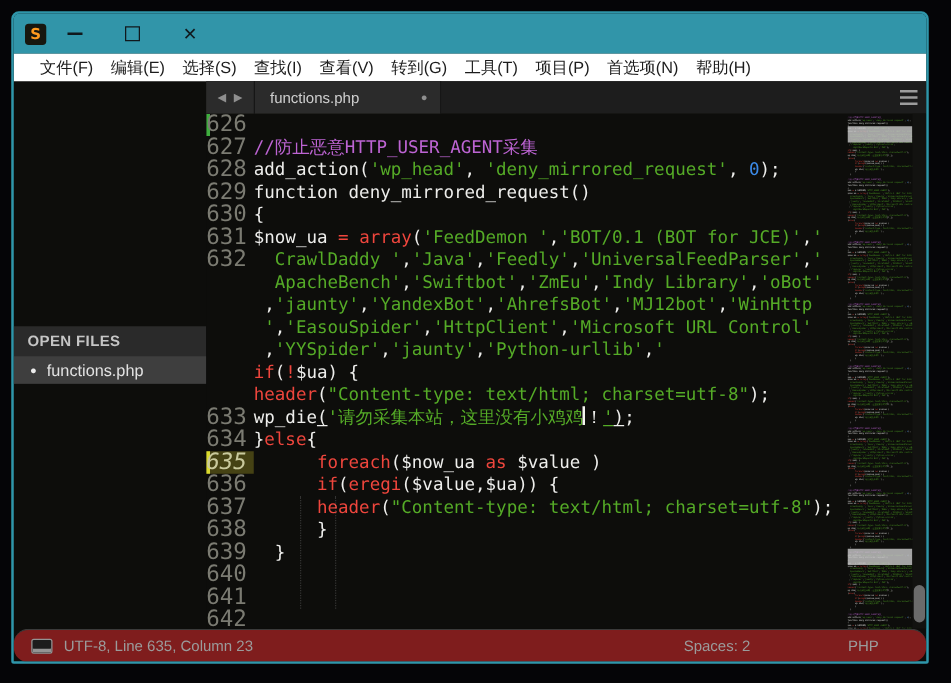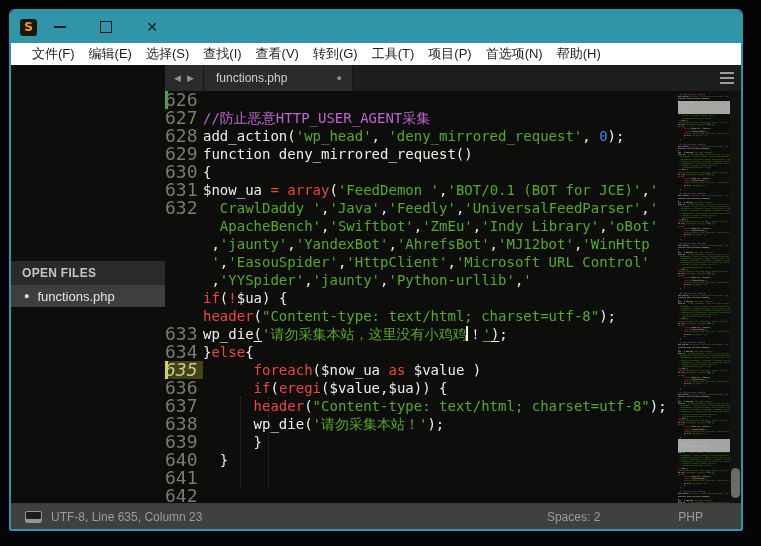--- a/index.html
+++ b/index.html
@@ -54,21 +54,21 @@
   .cl .ul{text-decoration:underline;text-underline-offset:2px;}
   .cursor{display:inline-block;width:2px;height:15px;background:#f5f5f0;vertical-align:-2px;}
   .guide{position:absolute;width:0;border-left:1px dotted rgba(255,255,255,.16);}
   
   #minimap{width:52px;flex-shrink:0;position:relative;overflow:hidden;}
   #mm-inner{transform:scale(0.12);transform-origin:0 0;width:475px;opacity:.85;}
   .vp{position:absolute;left:0;width:52px;height:13px;background:rgba(198,198,198,.82);}
   #scrollstrip{width:11px;flex-shrink:0;position:relative;background:#121210;}
   #scroll-puck{position:absolute;left:1px;top:377px;width:9px;height:30px;border-radius:5px;background:#6b6b6b;}
   
-  #statusbar{height:26px;background:#404040;border-top:1px solid #3a3a3a;display:flex;align-items:center;}
+  #statusbar{height:26px;background:#7f1d1d;border-top:1px solid #3a3a3a;display:flex;align-items:center;border-radius:12px;}
   #status-icon{width:15px;height:10px;border:1px solid #949494;border-radius:2px;margin-left:14px;
     background:#1c1c1c;box-shadow:inset 0 -3px 0 #949494;}
   #status-left{color:#9b9b9b;font-size:12px;margin-left:9px;flex:1;}
   #status-spaces{color:#9b9b9b;font-size:12px;margin-right:78px;}
   #status-syntax{color:#9b9b9b;font-size:12px;margin-right:38px;}
 </style>
 </head>
 <body>
 
 <div id="window">
@@ -165,21 +165,20 @@
             <div class="cl"><span class="p"> ,</span><span class="s">'jaunty'</span><span class="p">,</span><span class="s">'YandexBot'</span><span class="p">,</span><span class="s">'AhrefsBot'</span><span class="p">,</span><span class="s">'MJ12bot'</span><span class="p">,</span><span class="s">'WinHttp</span></div>
             <div class="cl"><span class="s"> '</span><span class="p">,</span><span class="s">'EasouSpider'</span><span class="p">,</span><span class="s">'HttpClient'</span><span class="p">,</span><span class="s">'Microsoft URL Control'</span></div>
             <div class="cl"><span class="p"> ,</span><span class="s">'YYSpider'</span><span class="p">,</span><span class="s">'jaunty'</span><span class="p">,</span><span class="s">'Python-urllib'</span><span class="p">,</span><span class="s">'</span></div>
             <div class="cl"><span class="k">if</span><span class="p">(</span><span class="k">!</span><span class="p">$ua) {</span></div>
             <div class="cl"><span class="k">header</span><span class="p">(</span><span class="s">"Content-type: text/html; charset=utf-8"</span><span class="p">);</span></div>
             <div class="cl"><span class="p">wp_die</span><span class="p ul">(</span><span class="s">'请勿采集本站，这里没有小鸡鸡</span><span class="cursor"></span><span class="p">！</span><span class="s ul">'</span><span class="p ul">)</span><span class="p">;</span></div>
             <div class="cl"><span class="p">}</span><span class="k">else</span><span class="p">{</span></div>
             <div class="cl"><span class="p">      </span><span class="k">foreach</span><span class="p">($now_ua </span><span class="k">as</span><span class="p"> $value )</span></div>
             <div class="cl"><span class="p">      </span><span class="k">if</span><span class="p">(</span><span class="k">eregi</span><span class="p">($value,$ua)) {</span></div>
             <div class="cl"><span class="p">      </span><span class="k">header</span><span class="p">(</span><span class="s">"Content-type: text/html; charset=utf-8"</span><span class="p">);</span></div>
-            <div class="cl"><span class="p">      wp_die(</span><span class="s">'请勿采集本站！'</span><span class="p">);</span></div>
             <div class="cl"><span class="p">      }</span></div>
             <div class="cl"><span class="p">  }</span></div>
           </div>
         <div id="minimap">
           <div id="mm-inner">
               <div>
           <div class="guide" style="left:37px;top:306px;height:90px;"></div>
           <div class="guide" style="left:65px;top:306px;height:90px;"></div>
         <div class="cl"></div>
                 <div class="cl"><span class="cm">//防止恶意HTTP_USER_AGENT采集</span></div>

